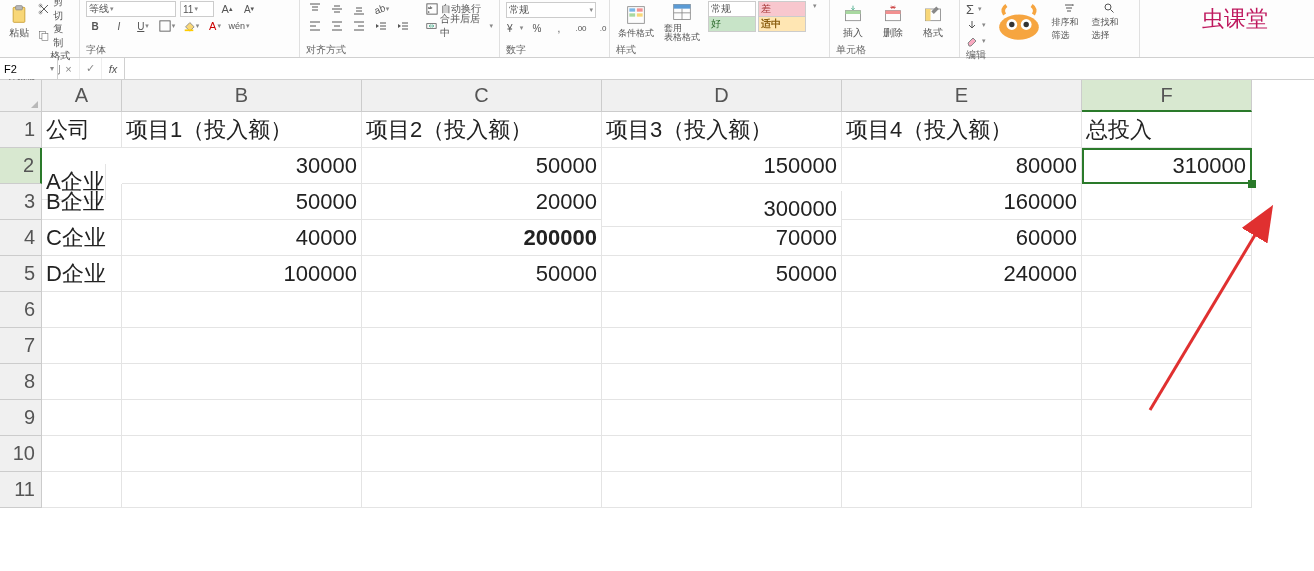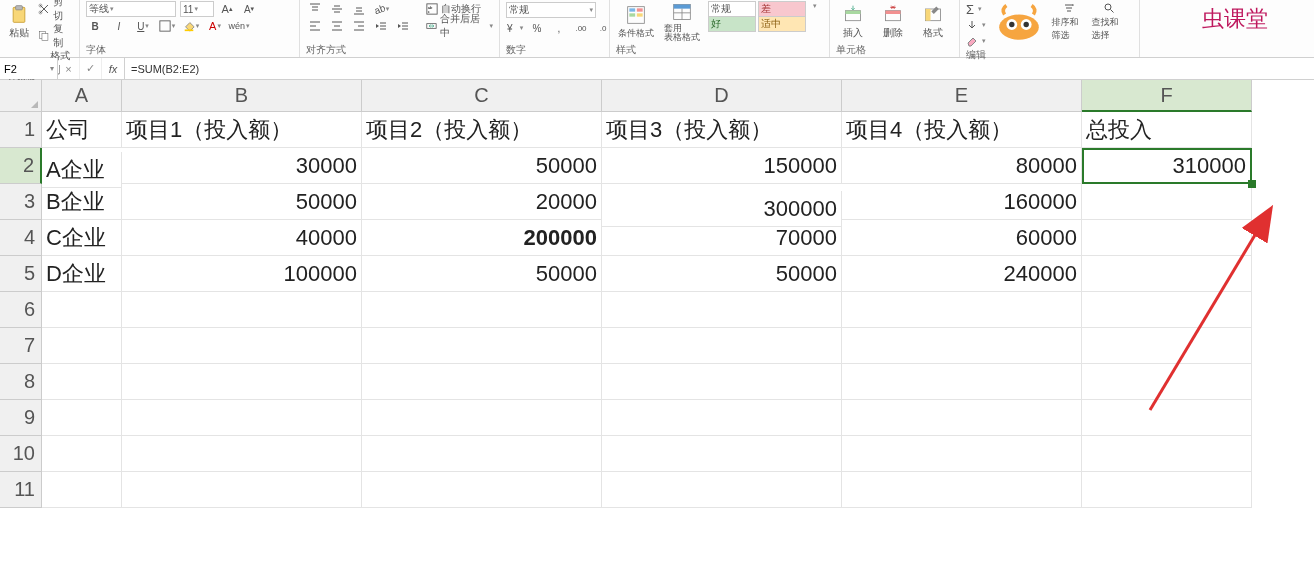--- a/index.html
+++ b/index.html
@@ -16,21 +16,21 @@
   .smallrow svg { width: 12px; height: 12px; }
   .vcol { display: flex; flex-direction: column; gap: 13px; justify-content: center; }
   .dd { font-size: 7px; color: #888; padding-left: 1px; }
   select.fake, .fakecombo { border: 1px solid #ccc; background: #fff; height: 16px; font-size: 10px; padding: 0 2px; display: inline-flex; align-items: center; }
   .iconbtn { display: inline-flex; align-items: center; justify-content: center; width: 18px; height: 16px; }
   .iconbtn svg { width: 12px; height: 12px; }
   .cellstyle { display: inline-block; width: 48px; height: 16px; border: 1px solid #ccc; font-size: 10px; line-height: 14px; padding-left: 2px; overflow: hidden; }
   .cs-normal { background:#fff; }
   .cs-bad { background:#f8c7ce; color:#a63838;}
   .cs-good { background:#c8e4c8; color:#2d6b2d;}
-  .cs-medium { background:#ffe6b3; color:#8a5e10;}
+  .cs-medium { background:#ffe6b3; color:#8a5e10;font-weight:bold;}
   .logo { width:54px; height:40px; display:flex; align-items:center; justify-content:center; }
   
   
   .namefx { height: 22px; border-bottom: 1px solid #d0d0d0; display: flex; align-items: stretch; font-size: 11px; background: #fff; }
   .namebox { width: 58px; border-right: 1px solid #d0d0d0; display: flex; align-items: center; padding: 0 4px; position: relative; background: #fff; }
   .namebox .dd2 { position:absolute; right:3px; font-size:8px; color:#888;}
   .fxbtns { display:flex; align-items:center; gap:0; border-right:1px solid #d0d0d0;}
   .fxbtns span { width:22px; display:flex; align-items:center; justify-content:center; color:#888; border-right:1px solid #eee; height:100%; font-size:11px;}
   .fxbtns span:last-child{border-right:none; font-style:italic; color:#555;}
   .fxinput { flex:1; padding:0 6px; display:flex; align-items:center; color:#333; }
@@ -384,23 +384,20 @@
 <div class="namefx">
   <div class="namebox">
       <span>F2</span>
       <span class="dd2">▾</span>
     </div>
   <div class="fxbtns">
     <span>×</span>
     <span>✓</span>
     <span>fx</span>
   </div>
-  <div class="fxinput">
-      <span>=SUM(B2:E2)</span>
-    </div>
 </div>
 
 <div class="grid" id="grid">
   <div class="corner"></div>
   <div class="colhdrs" id="colhdrs">
       <div class="colhdr" style="width: 80px;">A</div>
       <div class="colhdr" style="width: 240px;">B</div>
       <div class="colhdr" style="width: 240px;">C</div>
       <div class="colhdr" style="width: 240px;">D</div>
       <div class="colhdr" style="width: 240px;">E</div>
@@ -414,21 +411,21 @@
       <div class="rowhdr">5</div>
       <div class="rowhdr">6</div>
       <div class="rowhdr">7</div>
       <div class="rowhdr">8</div>
       <div class="rowhdr">9</div>
       <div class="rowhdr">10</div>
       <div class="rowhdr">11</div>
     </div>
   <div class="cells" id="cells">
       <div class="cell txt" style="left: 0px; top: 0px; width: 80px; height: 36px;">公司</div>
-      <div class="cell txt" style="left: 0px; top: 40px; width: 80px; height: 36px;">A企业</div>
+      <div class="cell txt" style="left: 0px; top: 52px; width: 64px; height: 36px;">A企业</div>
       <div class="cell txt" style="left: 0px; top: 72px; width: 80px; height: 36px;">B企业</div>
       <div class="cell txt" style="left: 0px; top: 108px; width: 80px; height: 36px;">C企业</div>
       <div class="cell txt" style="left: 0px; top: 144px; width: 80px; height: 36px;">D企业</div>
       <div class="cell txt" style="left: 0px; top: 180px; width: 80px; height: 36px;"></div>
       <div class="cell txt" style="left: 0px; top: 216px; width: 80px; height: 36px;"></div>
       <div class="cell txt" style="left: 0px; top: 252px; width: 80px; height: 36px;"></div>
       <div class="cell txt" style="left: 0px; top: 288px; width: 80px; height: 36px;"></div>
       <div class="cell txt" style="left: 0px; top: 324px; width: 80px; height: 36px;"></div>
       <div class="cell txt" style="left: 0px; top: 360px; width: 80px; height: 36px;"></div>
       <div class="cell txt" style="left: 80px; top: 0px; width: 240px; height: 36px;">项目1（投入额）</div>

